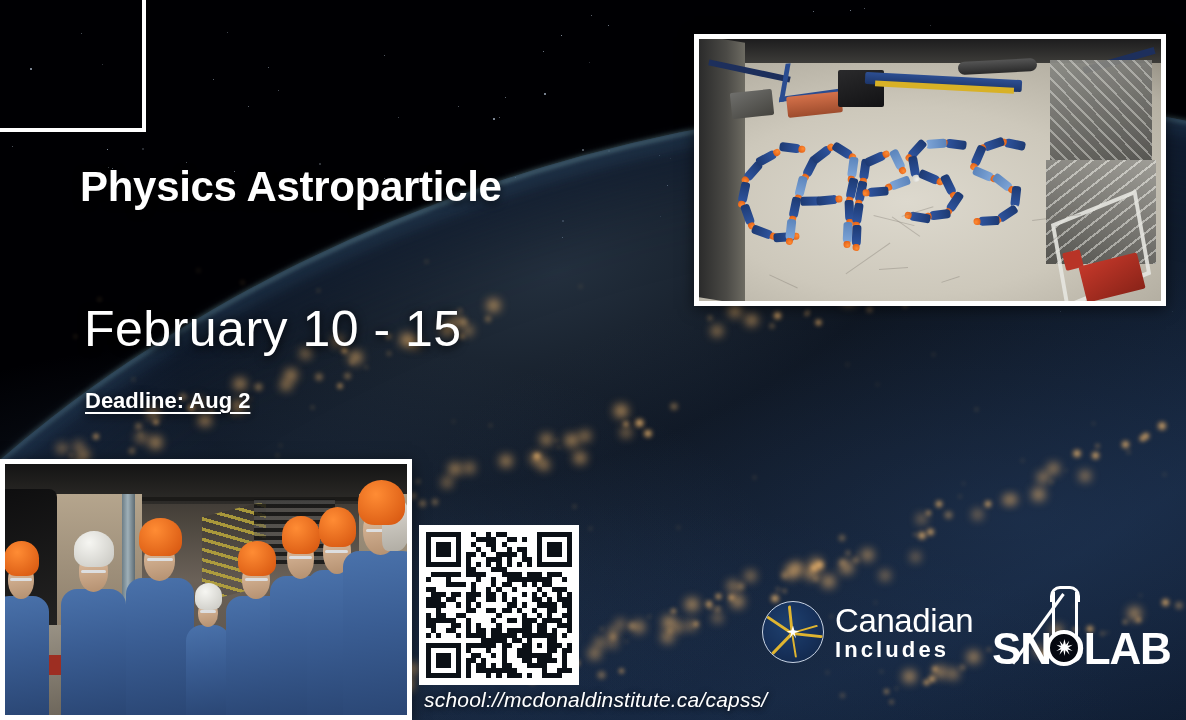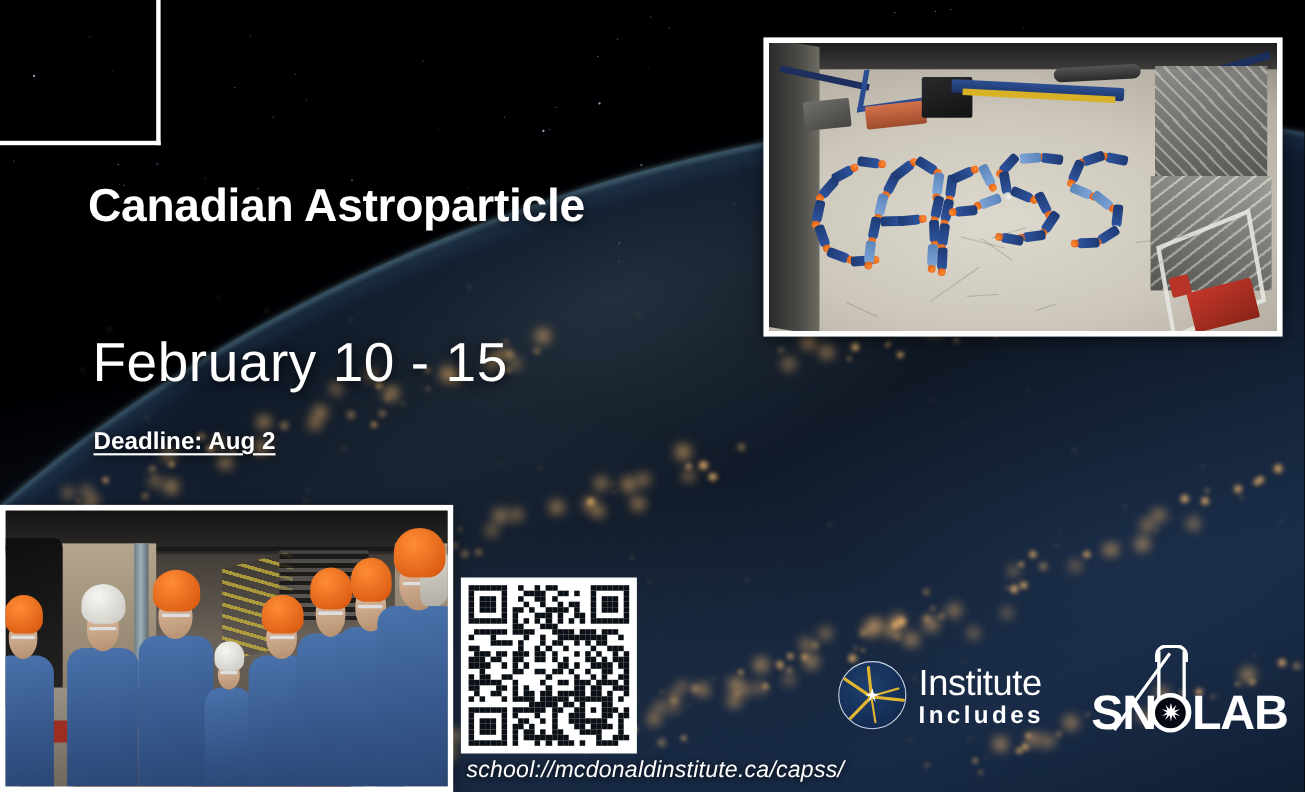--- a/index.html
+++ b/index.html
@@ -808,21 +808,21 @@
       <span style="left: 425px; top: 260px; width: 3px; height: 3px; opacity: 0.76;"></span>
       <span style="left: 648px; top: 615px; width: 3px; height: 3px; opacity: 0.73;"></span>
       <span style="left: 27px; top: 512px; width: 3px; height: 3px; opacity: 0.6;"></span>
       <span style="left: 573px; top: 505px; width: 3px; height: 3px; opacity: 0.91;"></span>
     </div>
 
   <div class="corner-bracket"></div>
 
 
   <div class="title-sub">
-    <div>Canadian Astroparticle</div>
+    <div>Physics Astroparticle</div>
   </div>
 
   <div class="dates">February 10 - 15</div>
 
   <div class="deadline">Deadline: Aug 2</div>
 
 
   <div class="url">school://mcdonaldinstitute.ca/capss/</div>
 
   <div class="photo-frame photo-capss">
@@ -1959,21 +1959,21 @@
     <div class="mcd-mark" id="mcd-mark">
         <div class="ray" style="left: 48%; top: 50%; width: 24px; height: 2.2px; transform: rotate(95deg) skewY(-14deg);"></div>
         <div class="ray" style="left: 48%; top: 50%; width: 26px; height: 2.4px; transform: rotate(330deg) skewY(14deg);"></div>
         <div class="ray" style="left: 48%; top: 50%; width: 30px; height: 3px; transform: rotate(20deg) skewY(-14deg);"></div>
         <div class="ray" style="left: 48%; top: 50%; width: 27px; height: 2.6px; transform: rotate(250deg) skewY(14deg);"></div>
         <div class="ray" style="left: 48%; top: 50%; width: 31px; height: 3px; transform: rotate(148deg) skewY(-14deg);"></div>
         <div class="ray" style="left: 48%; top: 50%; width: 30px; height: 3px; transform: rotate(200deg) skewY(14deg);"></div>
       <div class="core"></div>
     </div>
     <div class="mcd-text">
-      <div class="mcd-l1">Institute</div>
+      <div class="mcd-l1">Canadian</div>
       <div class="mcd-l2">Includes</div>
     </div>
   </div>
 
   <div class="logo-snolab">
     <div class="snolab-text">SNOLAB</div>
     <div class="sn-diag"></div>
     <div class="sn-neck"></div>
     <div class="sn-cap"></div>
     <div class="sn-o-hole"></div>

